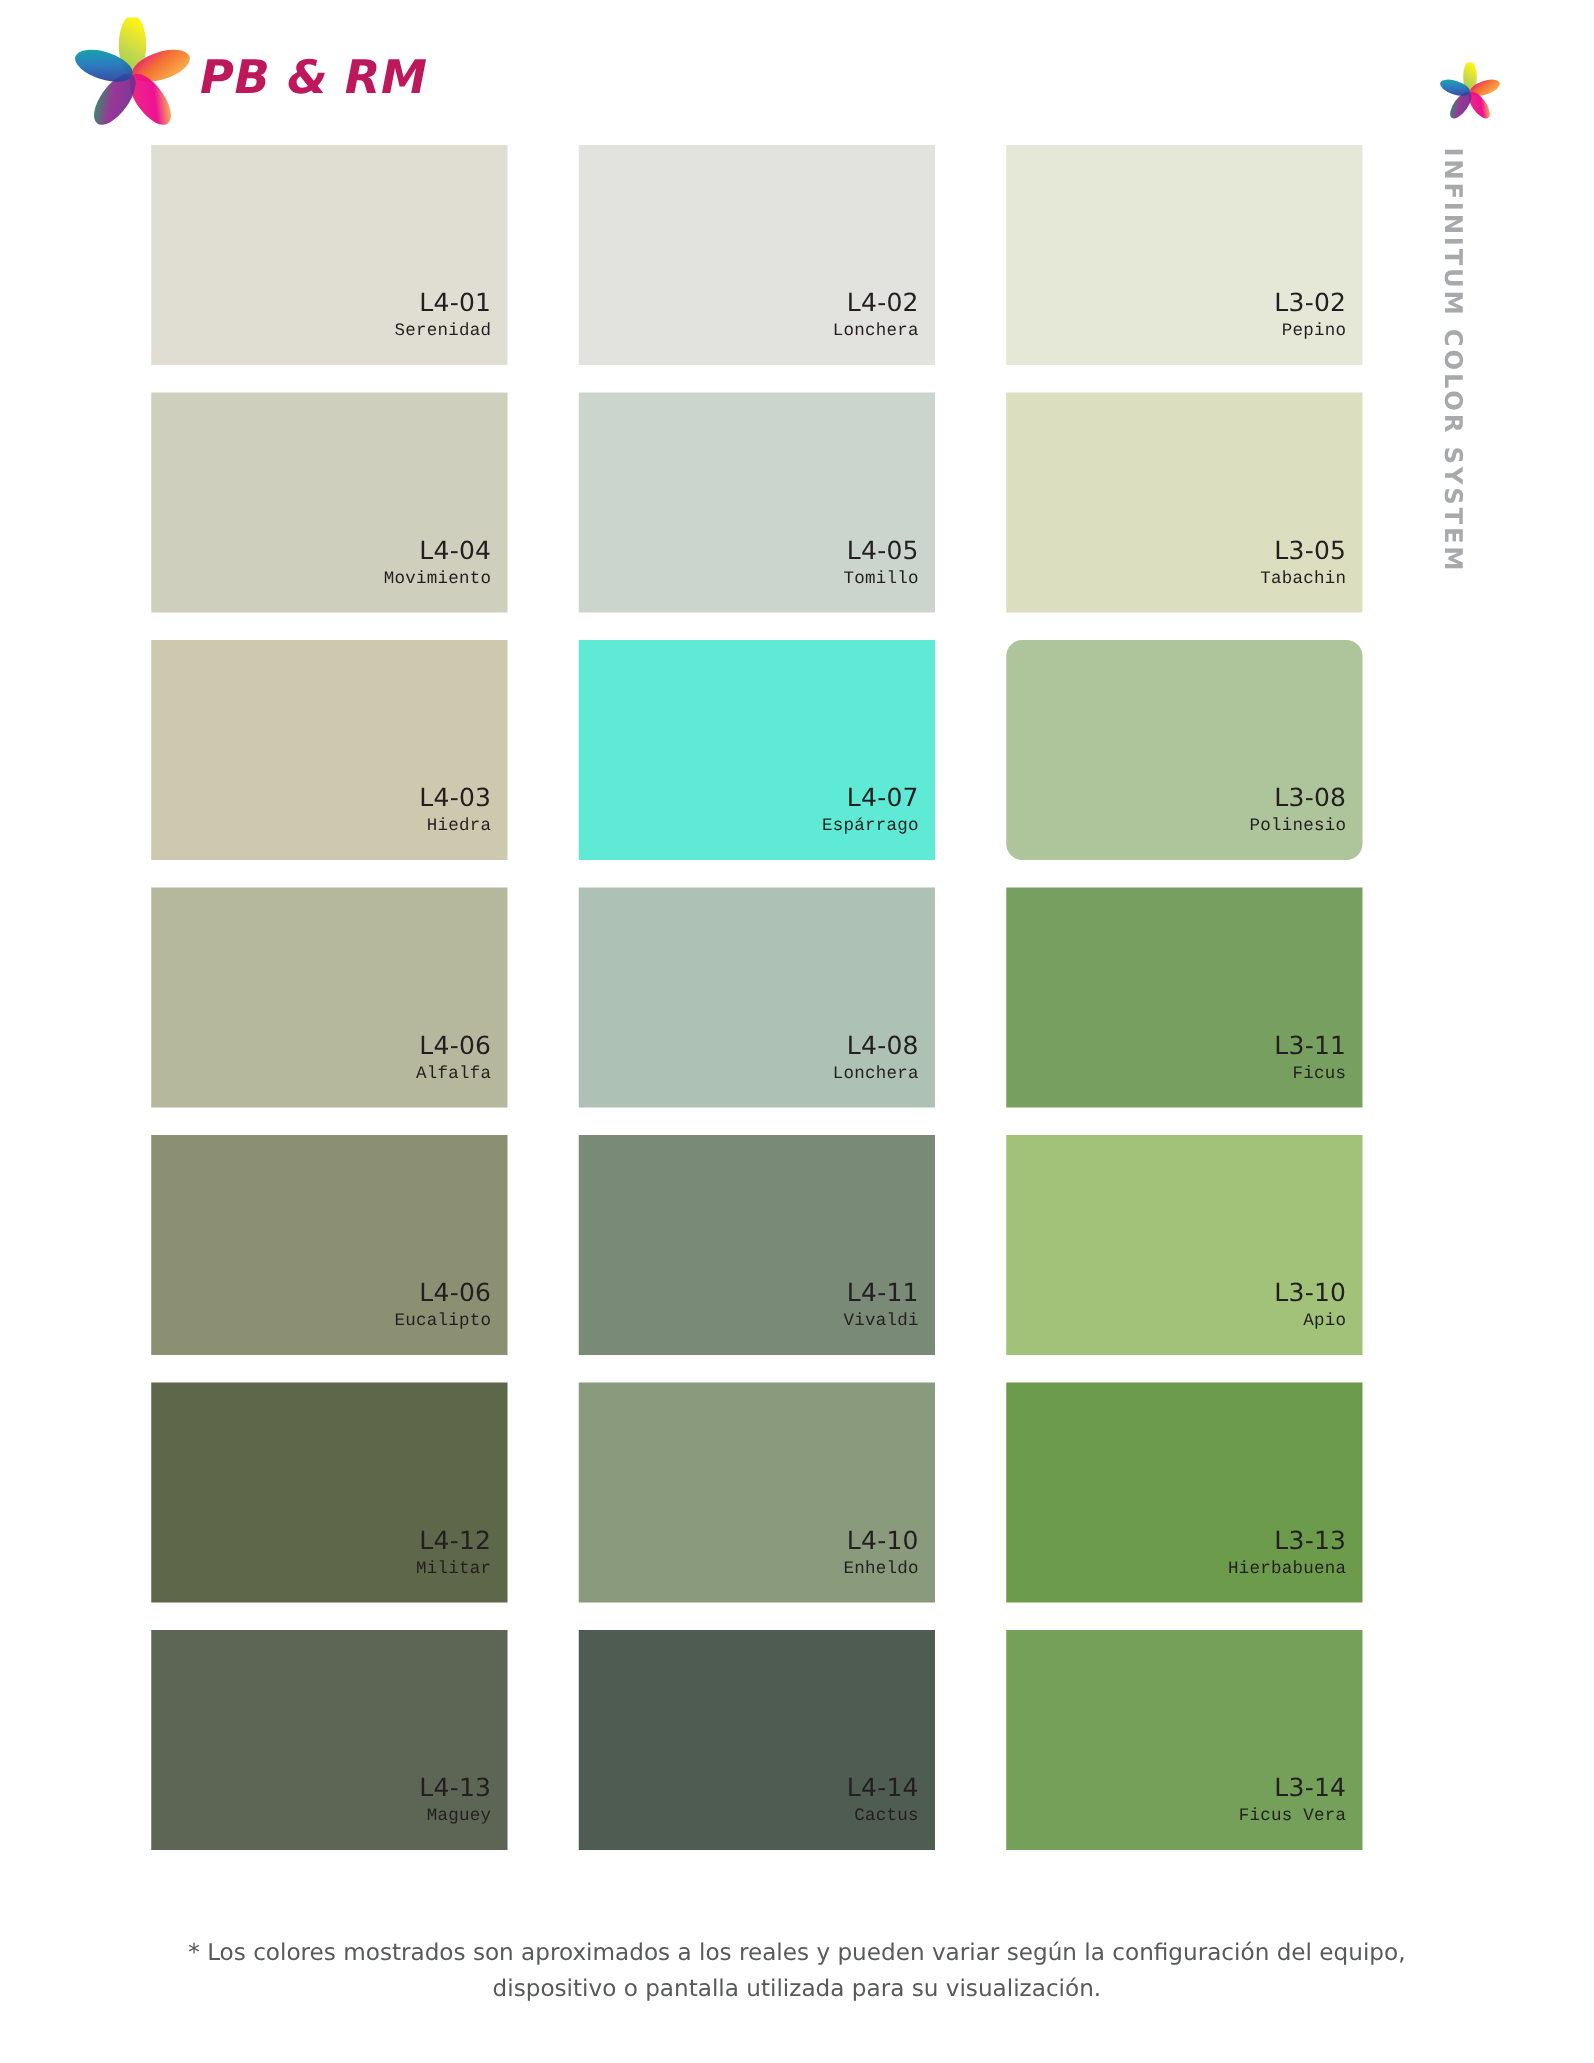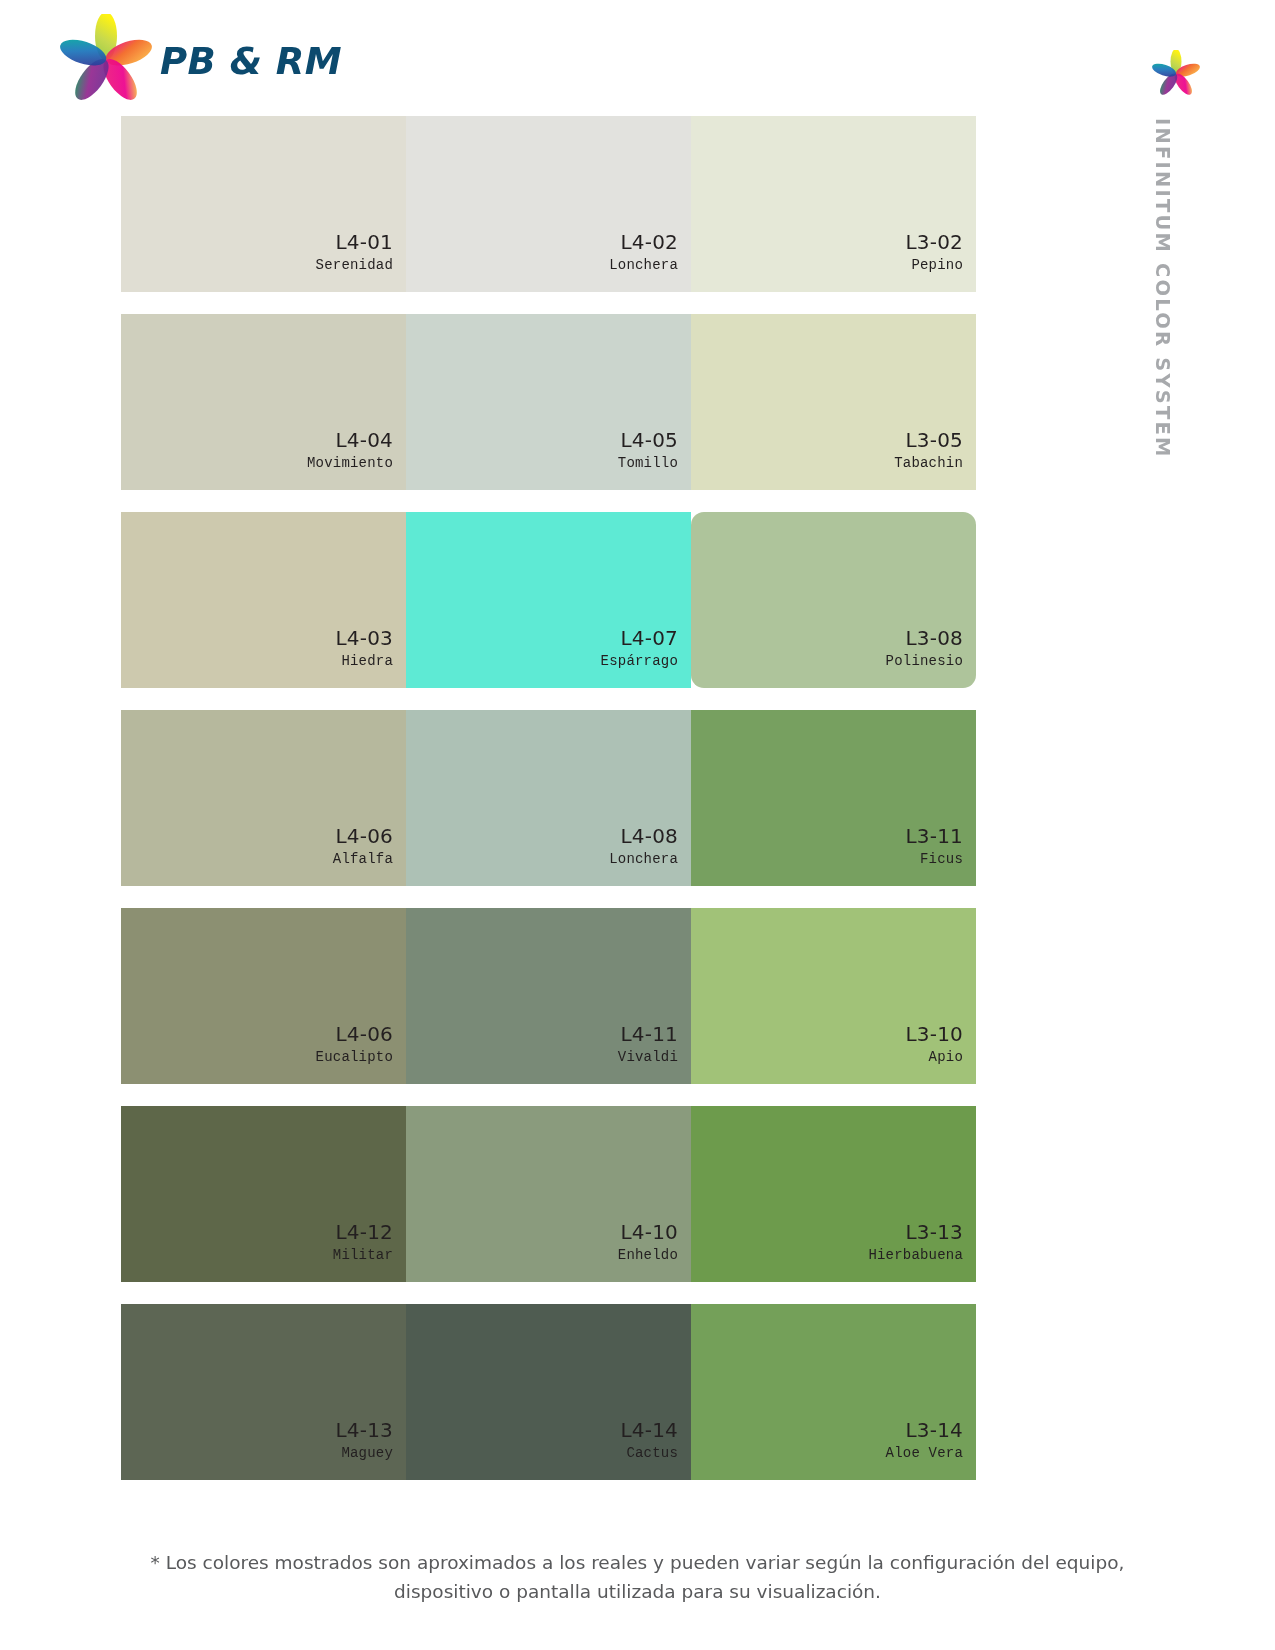--- a/index.html
+++ b/index.html
@@ -30,21 +30,21 @@
     align-items: center;
   }
   .petal-mark {
     display: block;
   }
   #brand-wordmark {
     font-family: "DejaVu Sans", sans-serif;
     font-weight: bold;
     font-style: italic;
     font-size: 37px;
-    color: #0c4a6e;
+    color: #be185d;
     letter-spacing: 0.5px;
     margin-left: 6px;
     white-space: nowrap;
   }
   #corner-mark {
     position: absolute;
     left: 1152px;
     top: 50px;
   }
 
@@ -72,20 +72,21 @@
 
   
   #swatch-grid {
     position: absolute;
     left: 121px;
     top: 116px;
     width: 969px;
   }
   .swatch-row {
     display: flex;
+    gap: 57px;
     margin-bottom: 22px;
   }
   .swatch {
     width: 285px;
     height: 176px;
     box-sizing: border-box;
     position: relative;
     display: flex;
     flex-direction: column;
     justify-content: flex-end;
@@ -296,21 +297,21 @@
       <div class="swatch" style="background-color: rgb(93, 102, 84);">
         <span class="swatch-code">L4-13</span>
         <span class="swatch-name">Maguey</span>
       </div>
       <div class="swatch" style="background-color: rgb(79, 92, 81);">
         <span class="swatch-code">L4-14</span>
         <span class="swatch-name">Cactus</span>
       </div>
       <div class="swatch" style="background-color: rgb(116, 160, 89);">
         <span class="swatch-code">L3-14</span>
-        <span class="swatch-name">Aloe Vera</span>
+        <span class="swatch-name">Ficus Vera</span>
       </div>
     </div>
   </div>
 
 <div id="footnote">
   <span class="line">*  Los colores mostrados son aproximados a los reales y pueden variar según la configuración del equipo,</span>
   <span class="line">dispositivo o pantalla utilizada para su visualización.</span>
 </div>
 
 </body></html>

